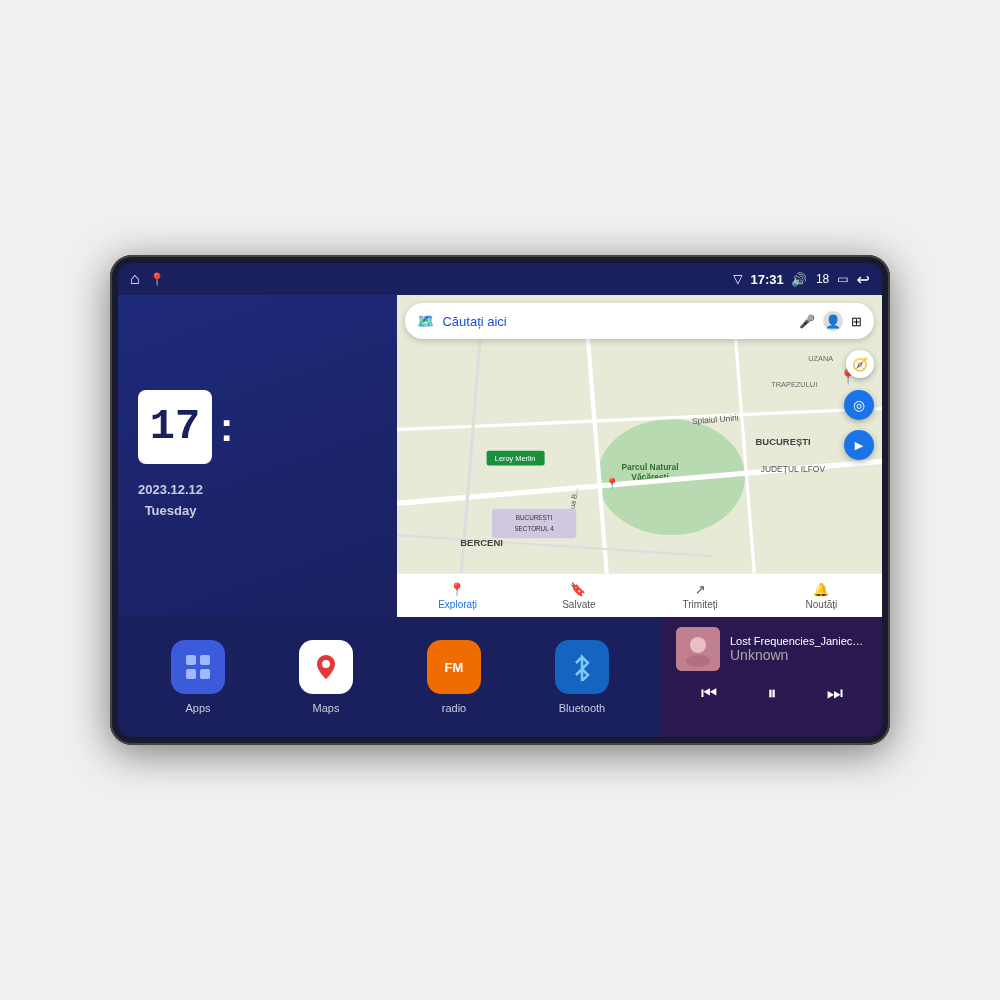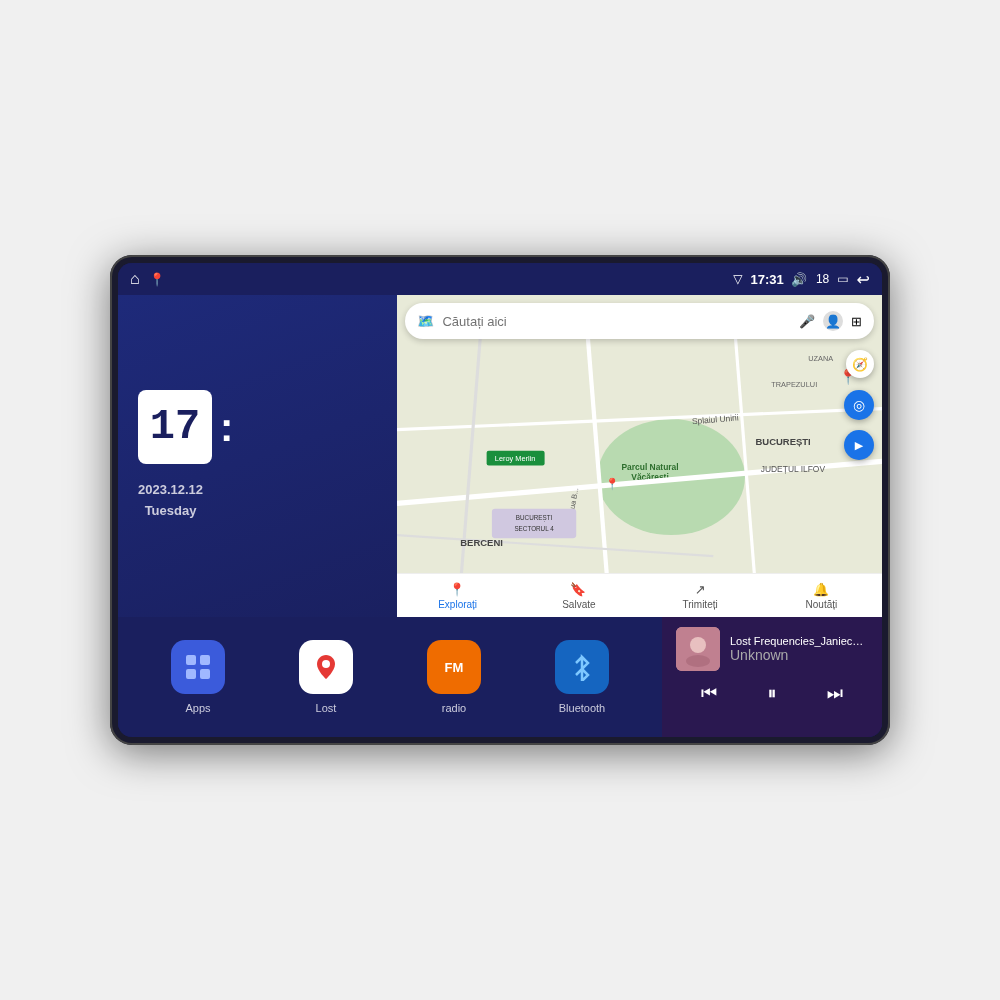--- a/index.html
+++ b/index.html
@@ -378,21 +378,21 @@
 
               <text x="8" y="245" font-size="7" fill="#888">Google</text>
 
               <text x="420" y="55" font-size="14" fill="#e53935">📍</text>
               <text x="198" y="155" font-size="11" fill="#1a73e8">📍</text>
             </svg>
           </div>
 
           <div class="map-search-bar">
             <span style="font-size:14px;">🗺️</span>
-            <span class="map-search-text" style="color:#737373;">Căutați aici</span>
+            <span class="map-search-text" style="color:#1d4ed8;">Căutați aici</span>
             <div class="map-search-icons">
               <span style="font-size:13px;">🎤</span>
               <span style="font-size:13px;background:#ddd;border-radius:50%;width:20px;height:20px;display:flex;align-items:center;justify-content:center;">👤</span>
               <span style="font-size:13px;">⊞</span>
             </div>
           </div>
 
           <div class="map-icon-btn" style="right:8px;top:55px;">🧭</div>
           <div class="map-blue-btn" style="right:8px;top:95px;">◎</div>
           <div class="map-blue-btn" style="right:8px;top:135px;font-size:11px;">▶</div>
@@ -435,21 +435,21 @@
           </div>
 
           <div class="app-icon-item">
             <div class="app-icon-circle" style="background:#fff;">
               <svg width="34" height="34" viewBox="0 0 34 34">
                 <rect width="34" height="34" rx="8" fill="#fff"></rect>
                 <path d="M17 5 C12 5 8 9 8 14 C8 21 17 29 17 29 C17 29 26 21 26 14 C26 9 22 5 17 5Z" fill="#e53935"></path>
                 <circle cx="17" cy="14" r="4" fill="#fff"></circle>
               </svg>
             </div>
-            <span class="app-icon-label">Lost</span>
+            <span class="app-icon-label">Maps</span>
           </div>
 
           <div class="app-icon-item">
             <div class="app-icon-circle" style="background:#ef6c00;">
               <span style="font-size:13px;color:#fff;font-weight:bold;">FM</span>
             </div>
             <span class="app-icon-label">radio</span>
           </div>
 
           <div class="app-icon-item">

